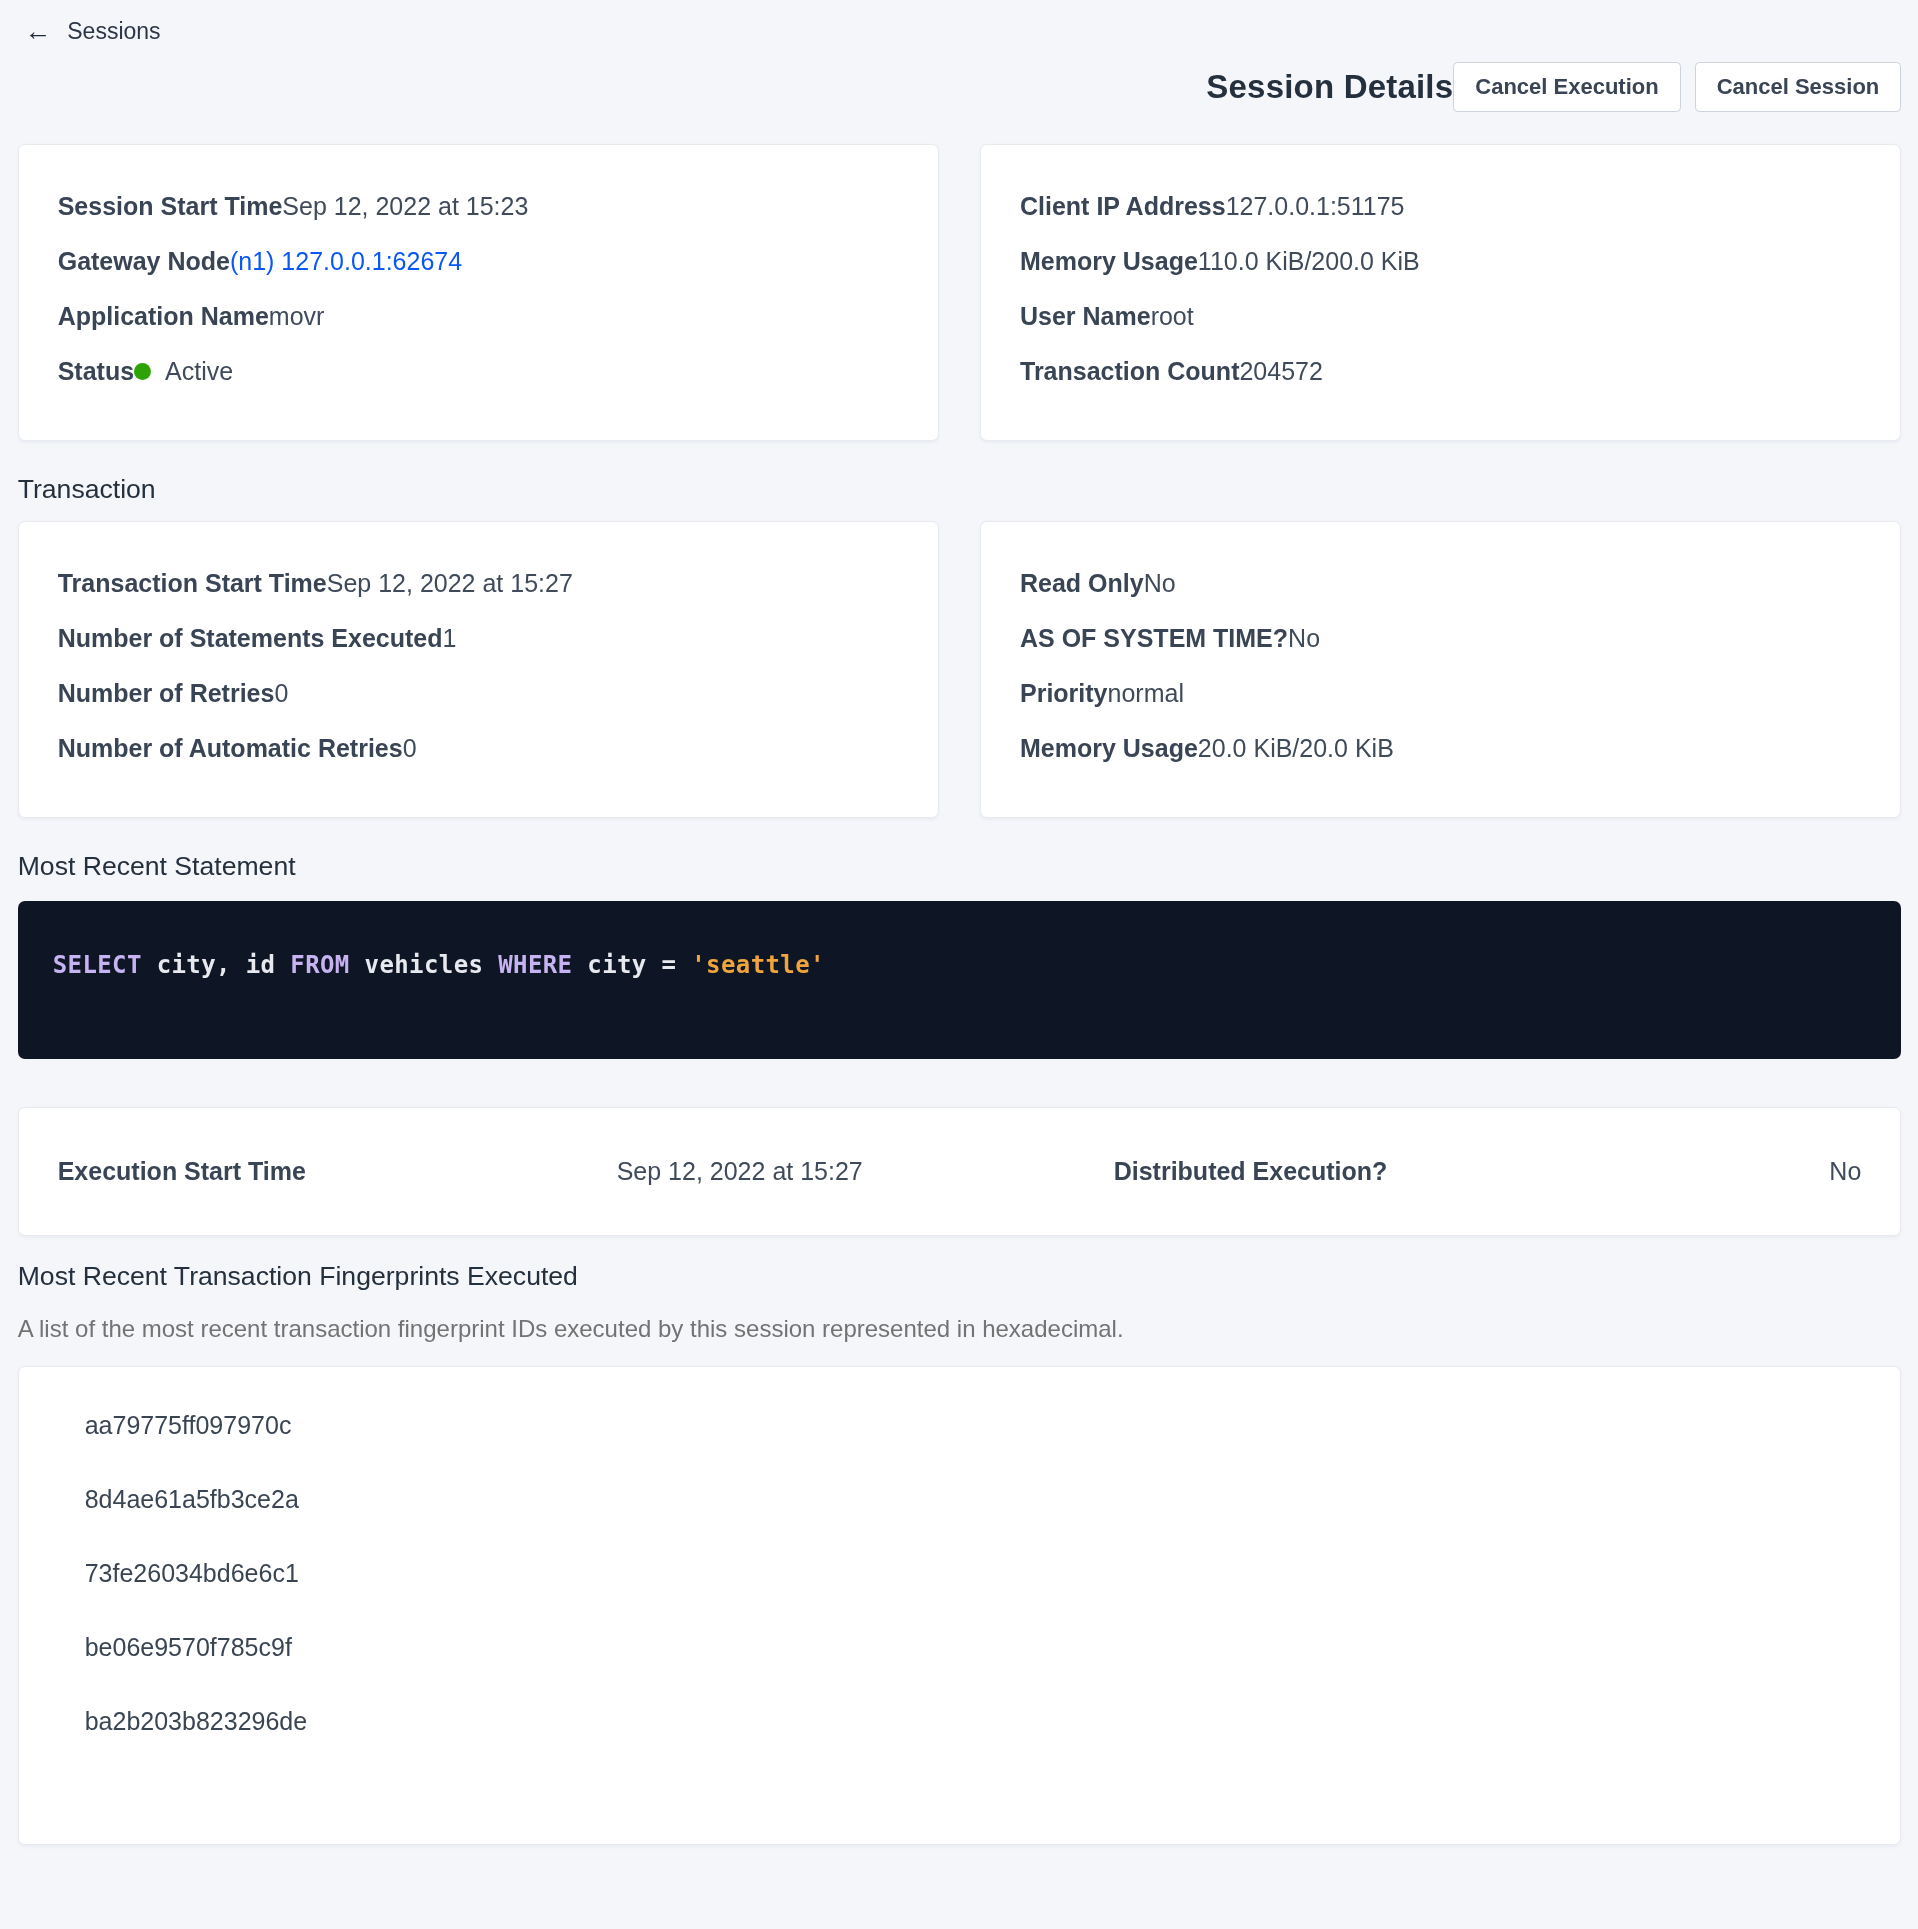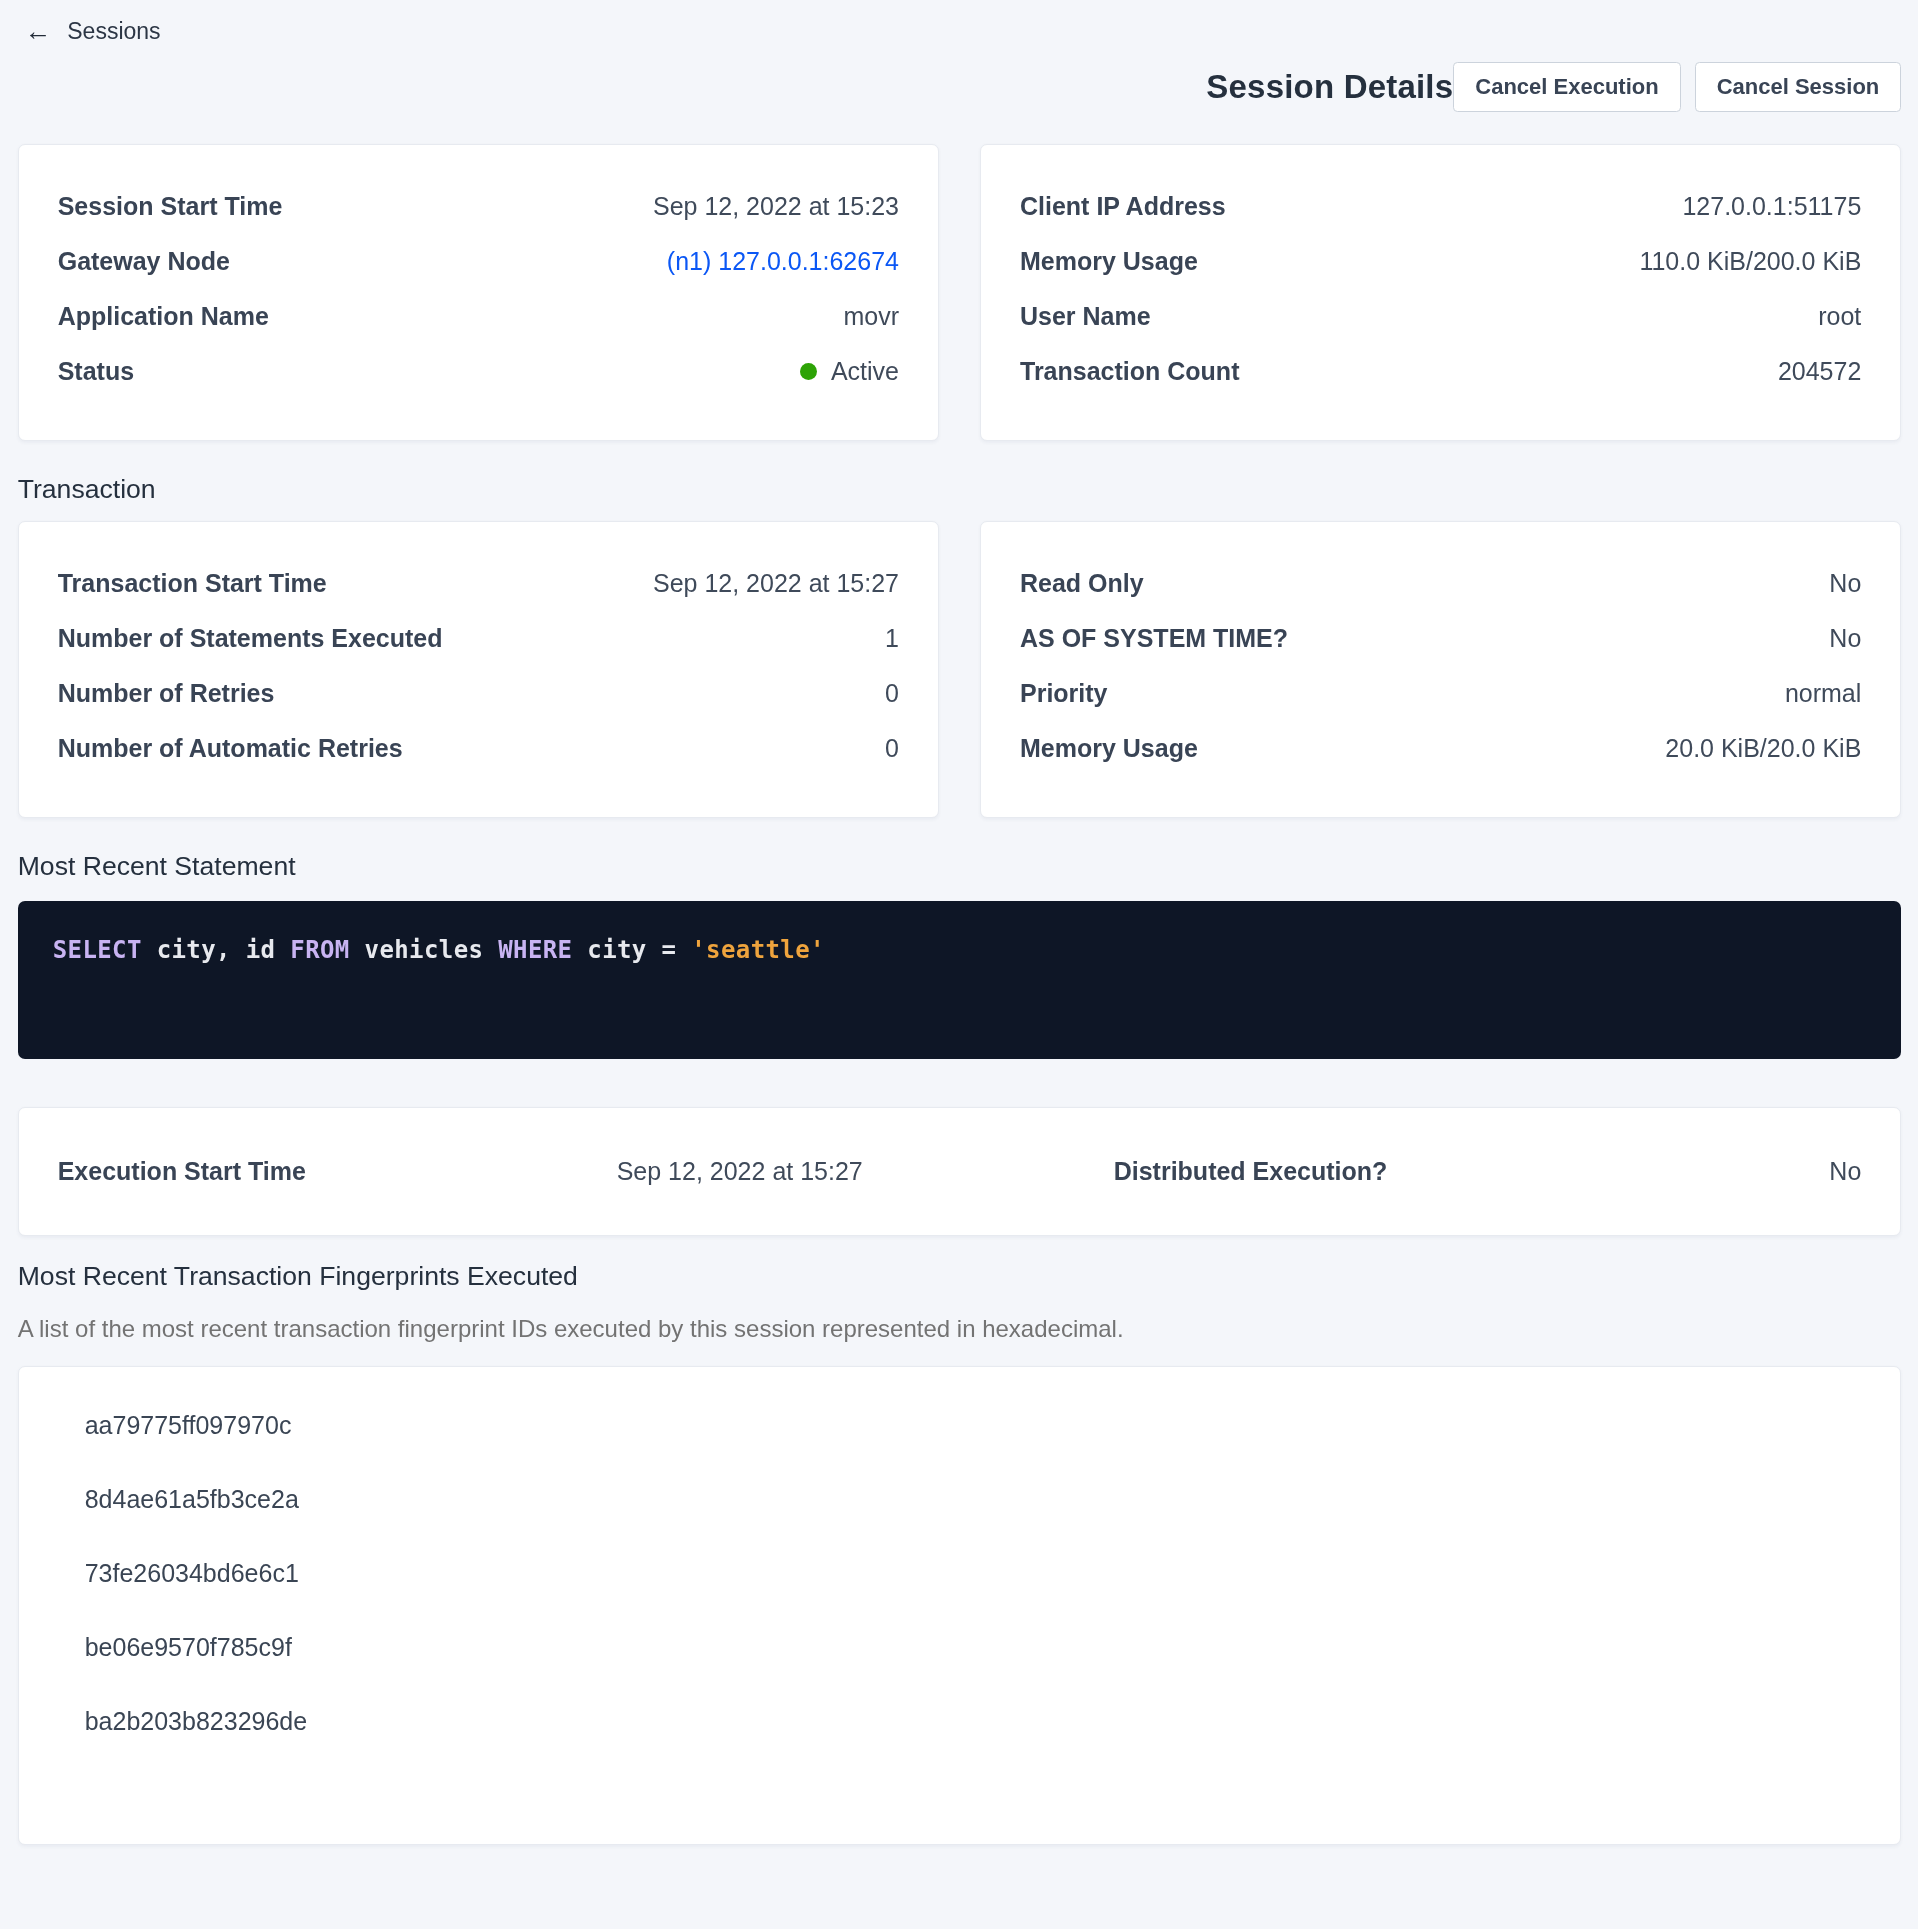--- a/index.html
+++ b/index.html
@@ -30,38 +30,38 @@
     padding:11.5px 21px; cursor:pointer; line-height:1.1;
   }
 
   
   .cards-row { display:grid; grid-template-columns:1fr 1fr; gap:41px; align-items:start; margin-top:32px; }
   .card {
     background:#fff; border:0.9px solid #e7eaf0; border-radius:7px;
     box-shadow:0 1.8px 3.5px rgba(44,59,93,.05);
     padding:34px 39px 41px;
   }
-  .detail-row { display:flex; justify-content:space-between; align-items:center; height:55px; }
+  .detail-row { display:flex; align-items:center; height:55px; }
   .lbl { font-weight:700; font-size:25px; color:#394455; white-space:nowrap; }
   .val { font-size:25px; color:#3f4a5a; white-space:nowrap; }
   a.link-val { color:var(--accent-link); text-decoration:none; }
   .status-val { display:flex; align-items:center; gap:14px; }
   .dot { width:17px; height:17px; border-radius:50%; background:var(--status-active); display:inline-block; }
 
   
   h2.section { font-size:26.6px; font-weight:400; color:#25303e; line-height:32px; }
   .mt-a { margin-top:32px; }
   .mt-b { margin-top:32px; }
   .mt-c { margin-top:24px; }
   .row-tight { margin-top:16px; }
 
   
   .code-block {
     margin-top:19.5px; background:var(--code-bg); border-radius:7px;
-    height:158px; padding:35px 35px; overflow:hidden;
+    height:158px; padding:50px 35px; overflow:hidden;
   }
   .code-block code {
     font-family:"DejaVu Sans Mono", monospace;
     font-size:24px; font-weight:700; letter-spacing:0.4px; white-space:pre;
   }
   .kw  { color:var(--code-keyword); }
   .pl  { color:var(--code-plain); }
   .str { color:var(--code-string); }
 
   

